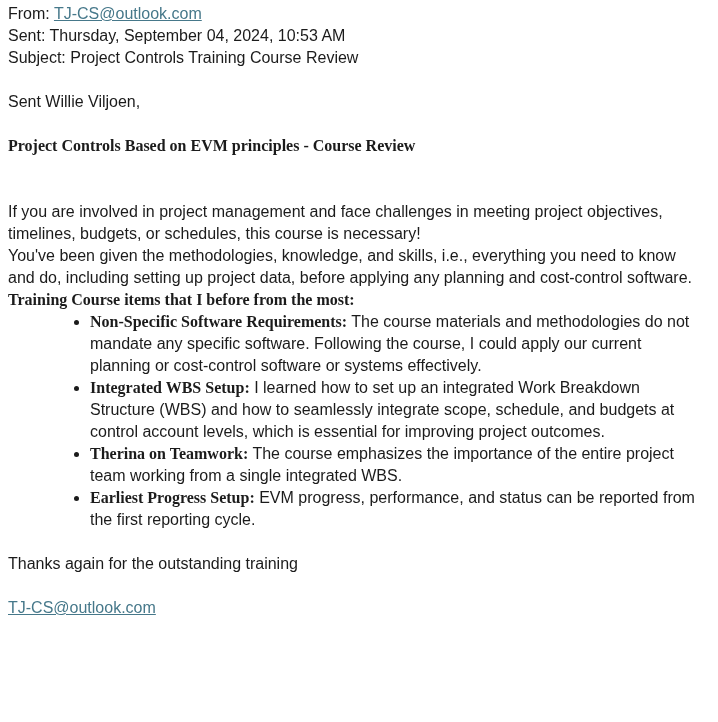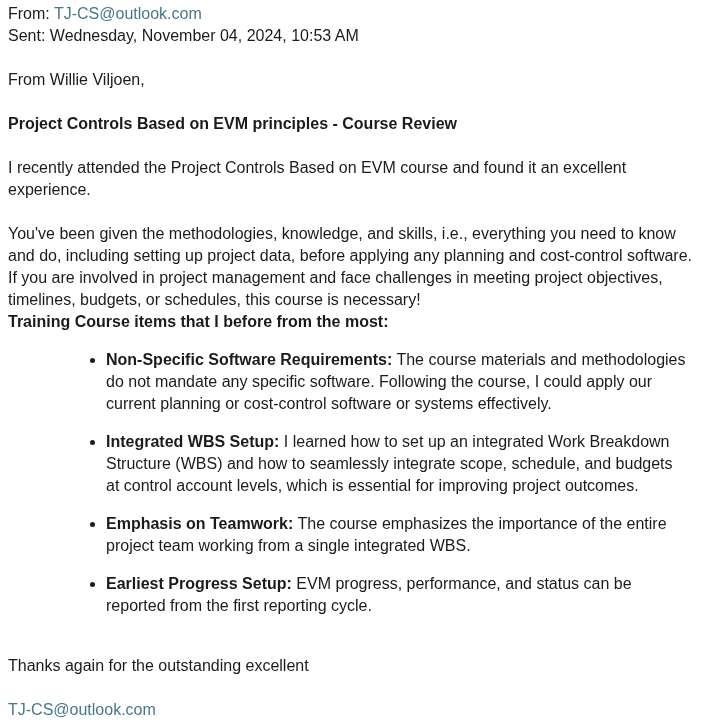--- a/index.html
+++ b/index.html
@@ -16,71 +16,72 @@
     line-height: 22px;
     color: #1b1b1b;
     box-sizing: border-box;
     padding: 3px 14px 0 8px;
   }
   p, div.line {
     margin: 0;
     padding: 0;
   }
   .blank { height: 22px; }
-  .bold { font-weight: bold; }
+  .bold { font-weight: bold; font-family: Liberation Serif, serif; }
   a.email-link {
     color: #46788a;
+    text-decoration: underline;
     cursor: pointer;
     text-align: center;
   }
   ul.bullet-list {
     margin: 0;
     padding: 0 0 0 82px;
     list-style: disc outside;
   }
   ul.bullet-list li {
-    margin: 16px;
+    margin: 0;
     padding: 0;
   }
 </style>
 </head>
 <body>
 
 <div>
   <div class="line"><span>From: </span><a class="email-link">TJ-CS@outlook.com</a></div>
-  <div class="line"><span>Sent: </span><span>Wednesday, November 04, 2024, 10:53 AM</span></div>
+  <div class="line"><span>Sent: </span><span>Thursday, September 04, 2024, 10:53 AM</span></div>
+  <div class="line"><span>Subject: </span><span>Project Controls Training Course Review</span></div>
 </div>
 
 <div class="blank"></div>
 
 <div>
-  <p>From Willie Viljoen,</p>
+  <p>Sent Willie Viljoen,</p>
 
   <div class="blank"></div>
 
   <p class="bold">Project Controls Based on EVM principles - Course Review</p>
 
   <div class="blank"></div>
 
-  <p>I recently attended the Project Controls Based on EVM course and found it an excellent experience.</p>
 
   <div class="blank"></div>
 
+  <p>If you are involved in project management and face challenges in meeting project objectives, timelines, budgets, or schedules, this course is necessary!</p>
   <p>You've been given the methodologies, knowledge, and skills, i.e., everything you need to know and do, including setting up project data, before applying any planning and cost-control software.</p>
-  <p>If you are involved in project management and face challenges in meeting project objectives, timelines, budgets, or schedules, this course is necessary!</p>
 
   <p class="bold">Training Course items that I before from the most:</p>
 
   <ul class="bullet-list">
     <li><span class="bold">Non-Specific Software Requirements:</span><span> The course materials and methodologies do not mandate any specific software. Following the course, I could apply our current planning or cost-control software or systems effectively.</span></li>
     <li><span class="bold">Integrated WBS Setup:</span><span> I learned how to set up an integrated Work Breakdown Structure (WBS) and how to seamlessly integrate scope, schedule, and budgets at control account levels, which is essential for improving project outcomes.</span></li>
-    <li><span class="bold">Emphasis on Teamwork:</span><span> The course emphasizes the importance of the entire project team working from a single integrated WBS.</span></li>
+    <li><span class="bold">Therina on Teamwork:</span><span> The course emphasizes the importance of the entire project team working from a single integrated WBS.</span></li>
     <li><span class="bold">Earliest Progress Setup:</span><span> EVM progress, performance, and status can be reported from the first reporting cycle.</span></li>
   </ul>
 
   <div class="blank"></div>
 
-  <p>Thanks again for the outstanding excellent</p>
+  <p>Thanks again for the outstanding training</p>
 
   <div class="blank"></div>
 
   <p class="line"><a class="email-link">TJ-CS@outlook.com</a></p>
 </div>
 
 </body></html>

